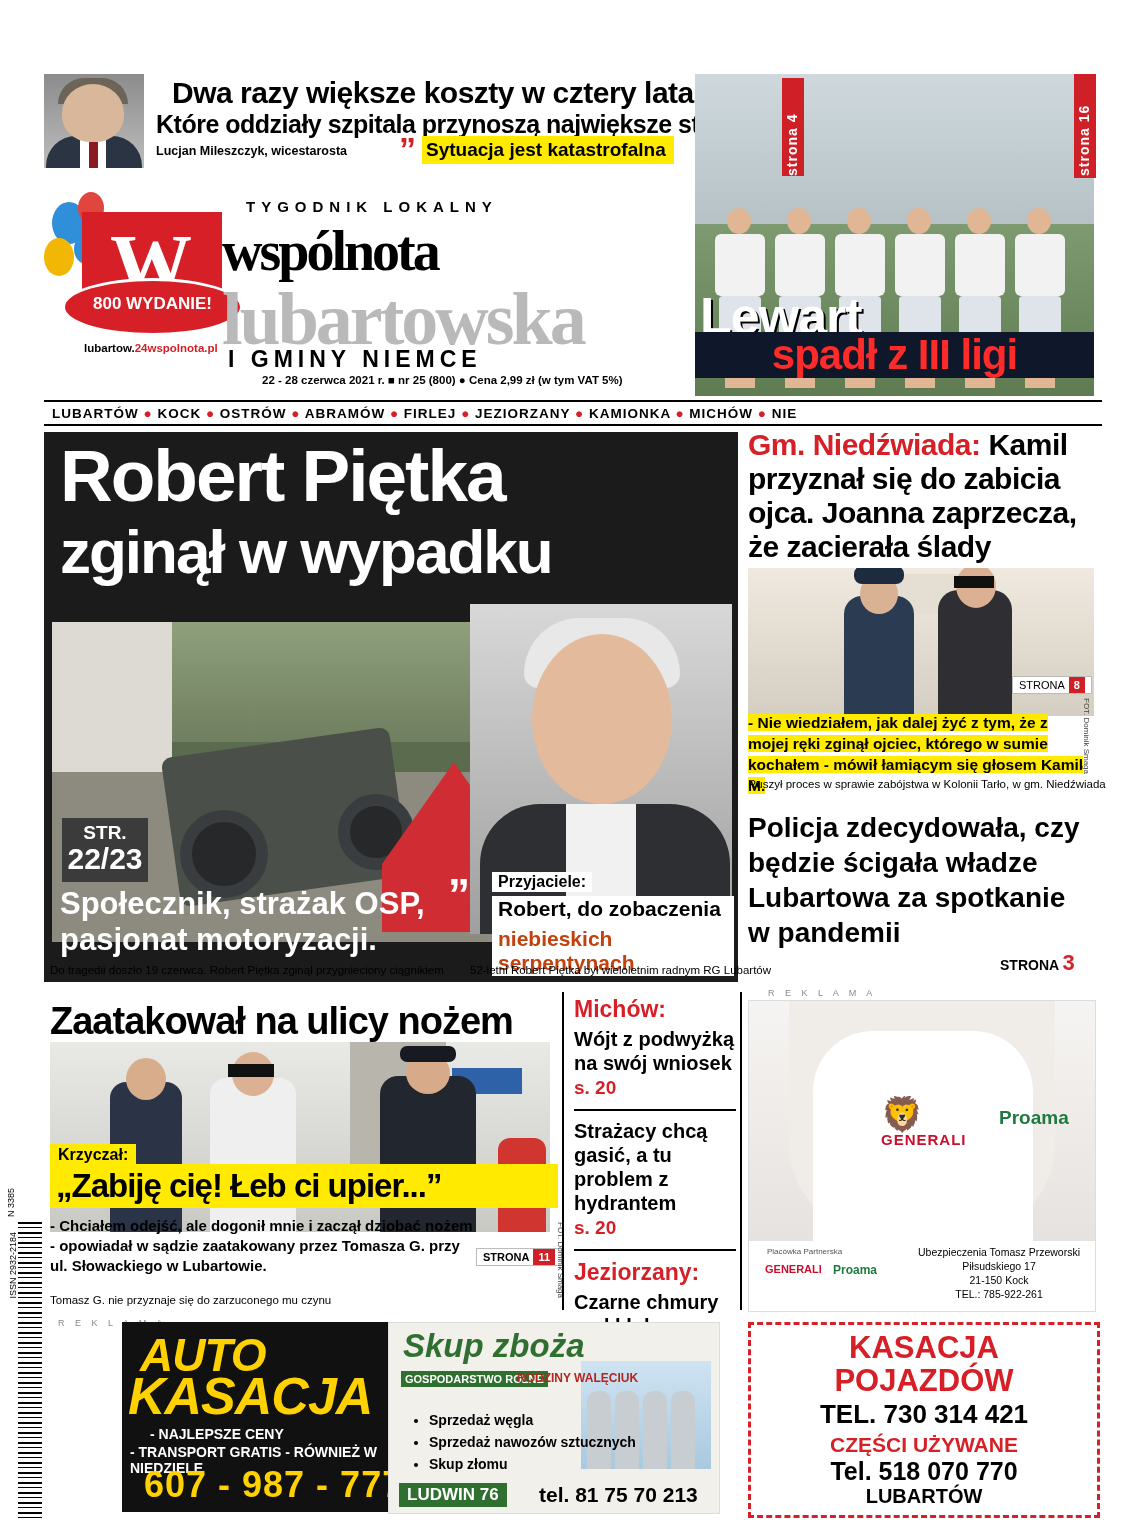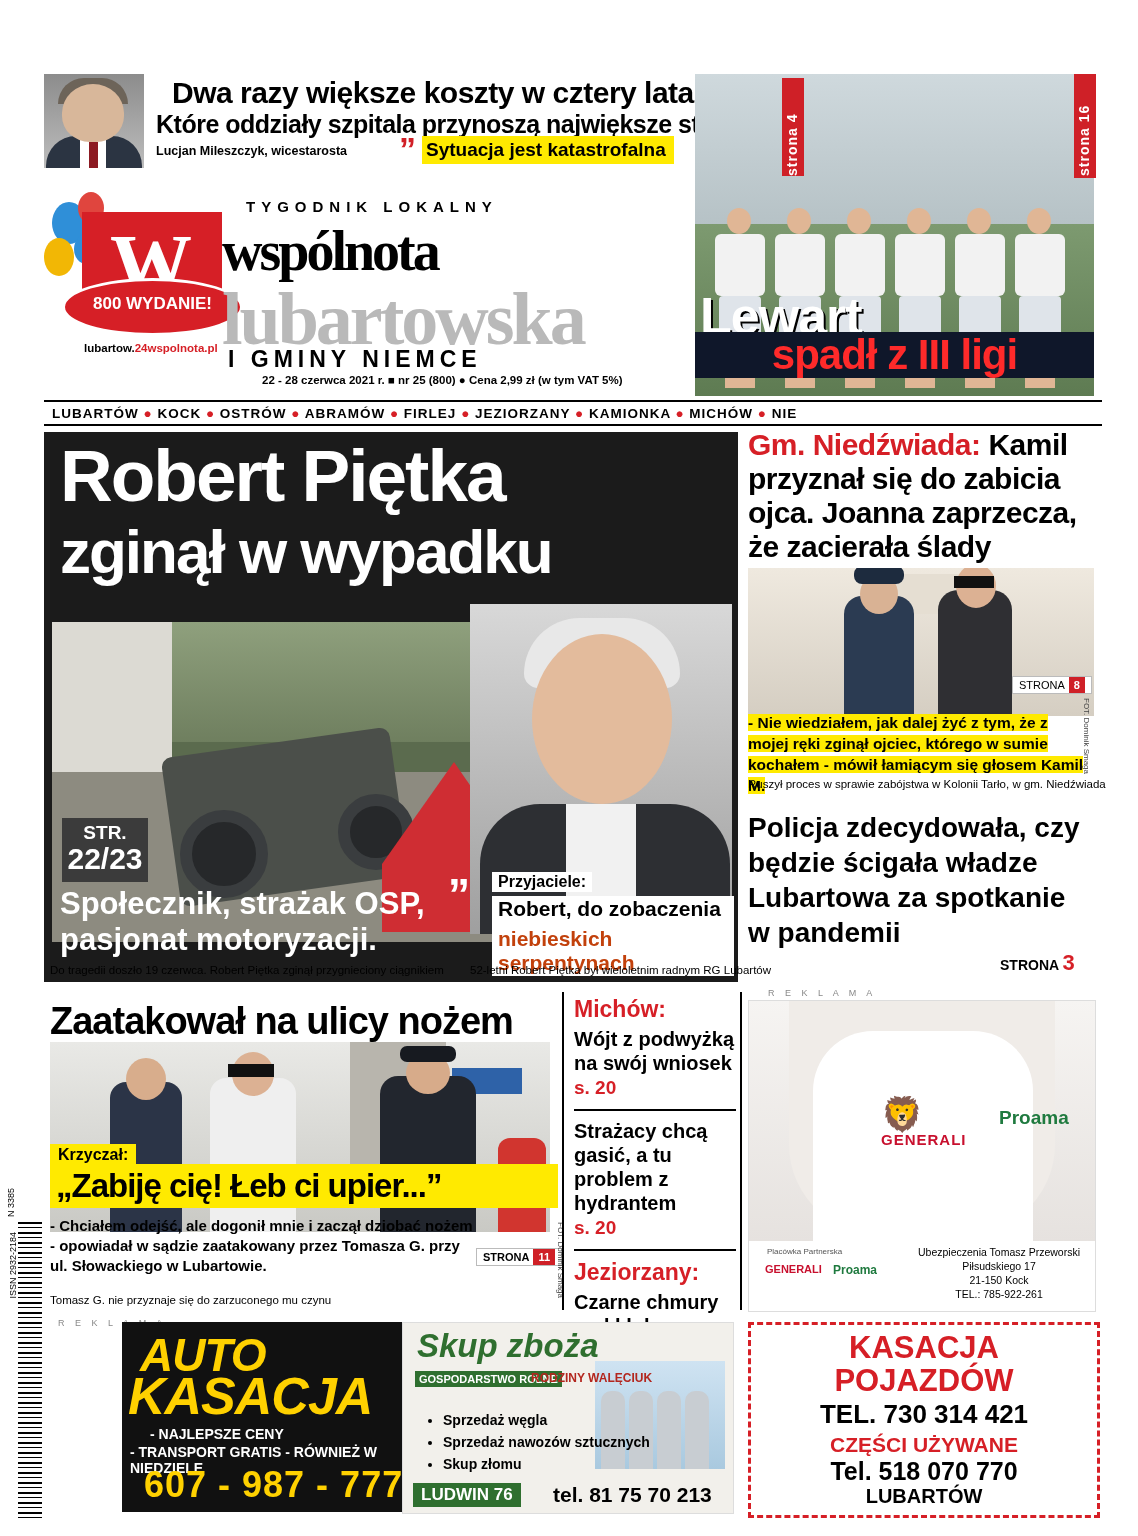--- a/index.html
+++ b/index.html
@@ -183,21 +183,21 @@
   
   .adrow{position:absolute;left:44px;top:1322px;width:1050px;height:198px;}
   .ad1{position:absolute;left:78px;top:0;width:310px;height:190px;background:#111;overflow:hidden;}
   .ad1 .t1{position:absolute;left:18px;top:6px;font-size:46px;font-weight:bold;color:#ffd100;
      font-style:italic;letter-spacing:-1px;}
   .ad1 .t2{position:absolute;left:6px;top:44px;font-size:52px;font-weight:bold;color:#ffd100;
      font-style:italic;letter-spacing:-1px;}
   .ad1 .t3{position:absolute;left:28px;top:104px;font-size:14px;font-weight:bold;color:#fff;}
   .ad1 .t4{position:absolute;left:8px;top:122px;font-size:14px;font-weight:bold;color:#fff;}
   .ad1 .t5{position:absolute;left:22px;top:142px;font-size:36px;font-weight:bold;color:#ffd100;letter-spacing:1px;}
-  .ad2{position:absolute;left:358px;top:0;width:330px;height:190px;background:#f2f0eb;overflow:hidden;border:1px solid #ddd;}
+  .ad2{position:absolute;left:344px;top:0;width:330px;height:190px;background:#f2f0eb;overflow:hidden;border:1px solid #ddd;}
   .ad2 .hdr{position:absolute;left:14px;top:4px;font-size:33px;font-weight:bold;color:#2f6f2f;font-style:italic;}
   .ad2 .sub{position:absolute;left:12px;top:48px;font-size:11px;font-weight:bold;background:#2f6f2f;color:#fff;padding:2px 4px;}
   .ad2 .sub2{position:absolute;left:128px;top:48px;font-size:12px;font-weight:bold;color:#b3261e;}
   .ad2 ul{position:absolute;left:10px;top:74px;margin:12px;padding-left:18px;font-size:14px;font-weight:bold;line-height:22px;}
   .ad2 .silo{position:absolute;right:8px;top:38px;width:130px;height:108px;background:linear-gradient(#cfe3f2,#a9c9df);}
   .ad2 .silo i{position:absolute;bottom:0;width:24px;height:78px;background:#c8cdd2;border-radius:10px 10px 0 0;display:block;}
   .ad2 .ludwin{position:absolute;left:10px;bottom:6px;background:#2f6f2f;color:#fff;font-size:17px;font-weight:bold;padding:2px 8px;}
   .ad2 .tel{position:absolute;left:150px;bottom:6px;font-size:21px;font-weight:bold;}
   .ad3{position:absolute;left:704px;top:0;width:346px;height:190px;background:#ffffff;border:3px dashed #d61f26;overflow:hidden;}
   .ad3 .t1{position:absolute;width:100%;top:6px;text-align:center;font-size:31px;font-weight:bold;color:#d61f26;line-height:33px;}

